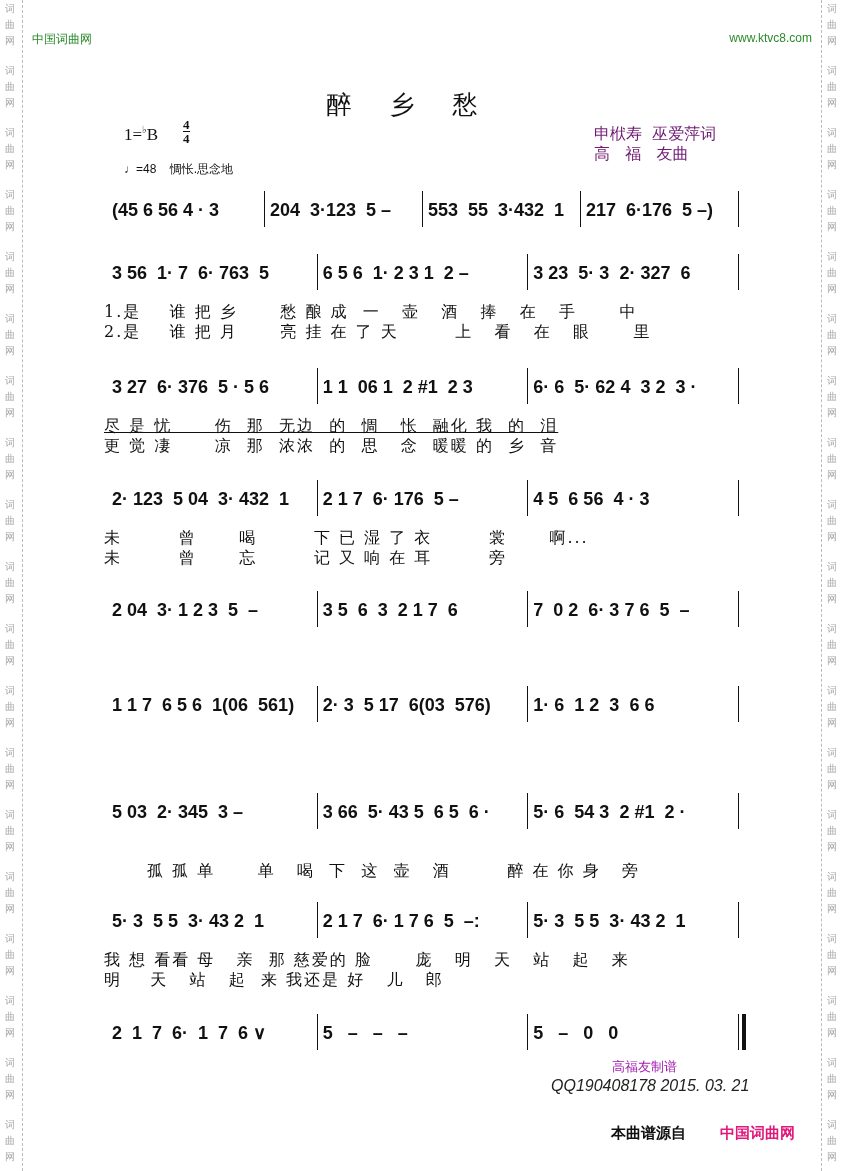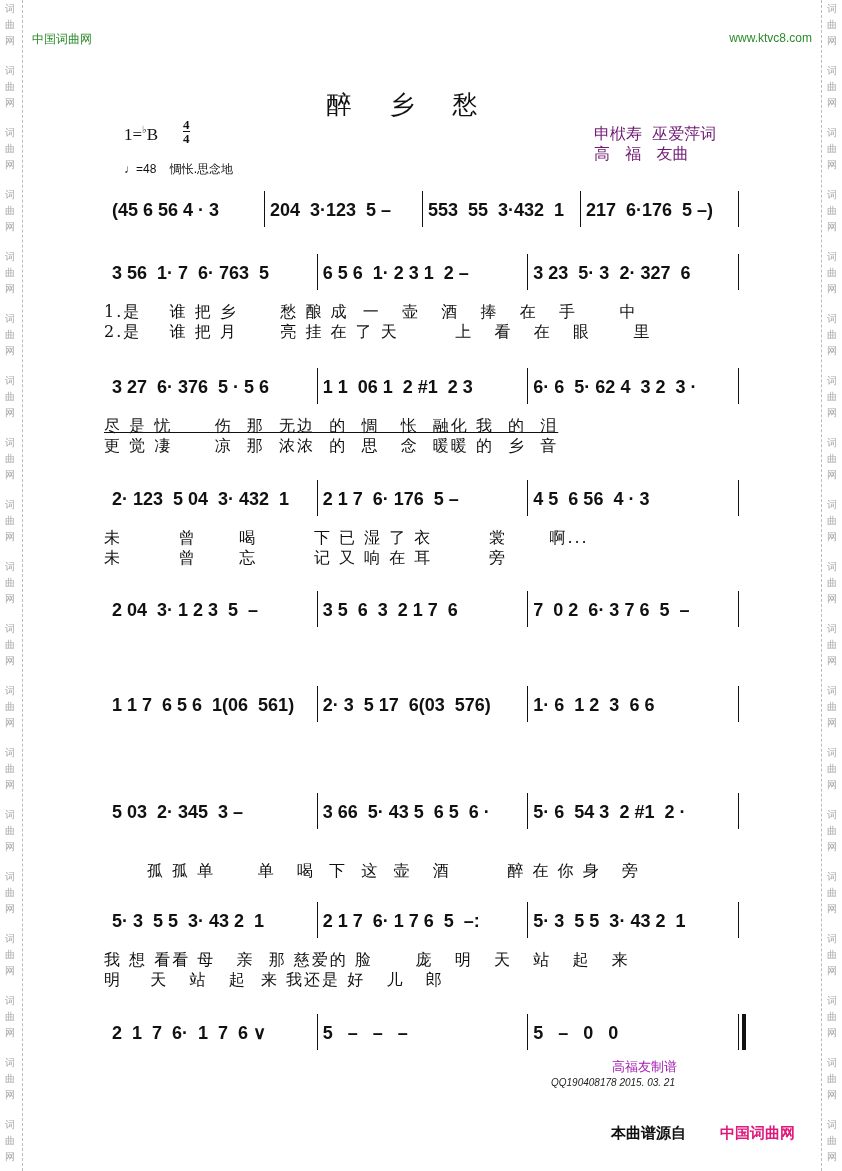--- a/index.html
+++ b/index.html
@@ -27,21 +27,21 @@
   .system { position: absolute; left: 108px; width: 632px; }
   .notes { position: relative; height: 30px; font-weight: bold; font-size: 18px;
            white-space: pre; font-family: "Liberation Sans", sans-serif; }
   .measure { position: absolute; top: 0; height: 30px; display: flex; align-items: center; }
   .barline { position: absolute; top: -4px; width: 1px; height: 36px; background: #111; }
   .lyric { position: absolute; font-size: 16px; white-space: pre; letter-spacing: 2px;
            font-family: "DejaVu Serif", serif; color: #111; }
   .footer-src { position: absolute; left: 611px; top: 1124px; font-size: 15px; font-weight: bold; color: #111; }
   .footer-brand { position: absolute; left: 720px; top: 1124px; font-size: 15px; font-weight: bold; color: #e0197d; }
   .maker { position: absolute; left: 612px; top: 1058px; font-size: 13px; font-family: "DejaVu Serif", serif; color: #a21caf; }
-  .qq { position: absolute; left: 551px; top: 1077px; font-size: 10px; font-style: italic; color: #222; }
+  .qq { position: absolute; left: 551px; top: 1077px; font-size: 16px; font-style: italic; color: #222; }
   .final-bar { position: absolute; width: 4px; background: #111; }
 </style>
 </head>
 <body>
 
 <div class="side-rail left" id="railL">
     <div class="rail-char" style="top: 2px;">词</div>
     <div class="rail-char" style="top: 18px;">曲</div>
     <div class="rail-char" style="top: 34px;">网</div>
     <div class="rail-char" style="top: 64px;">词</div>

